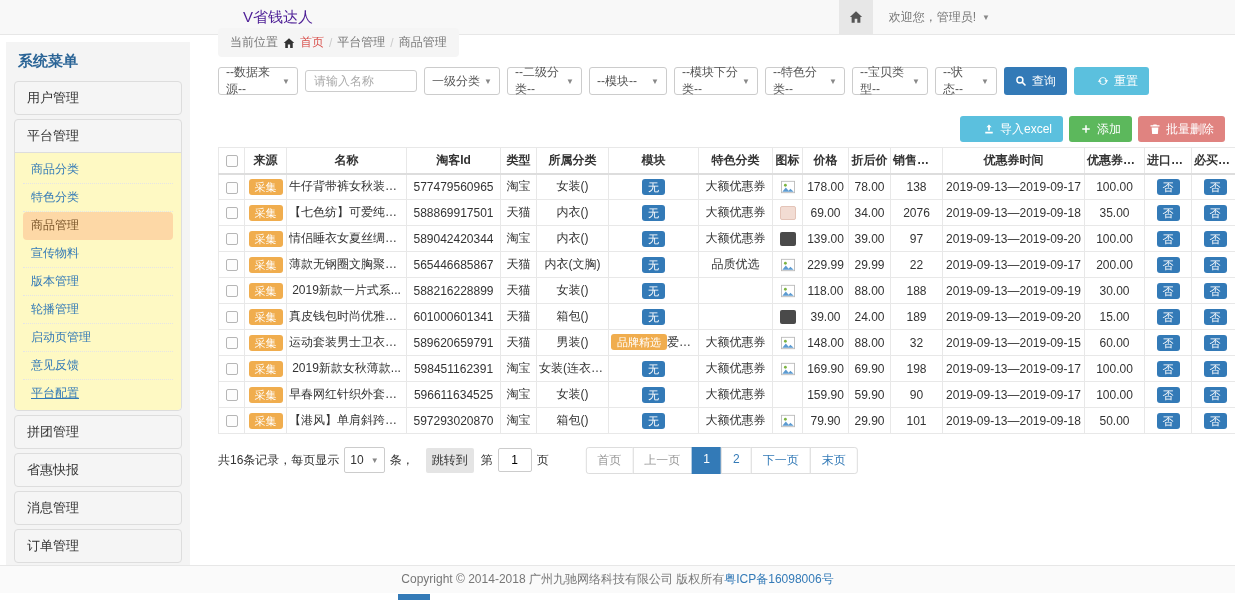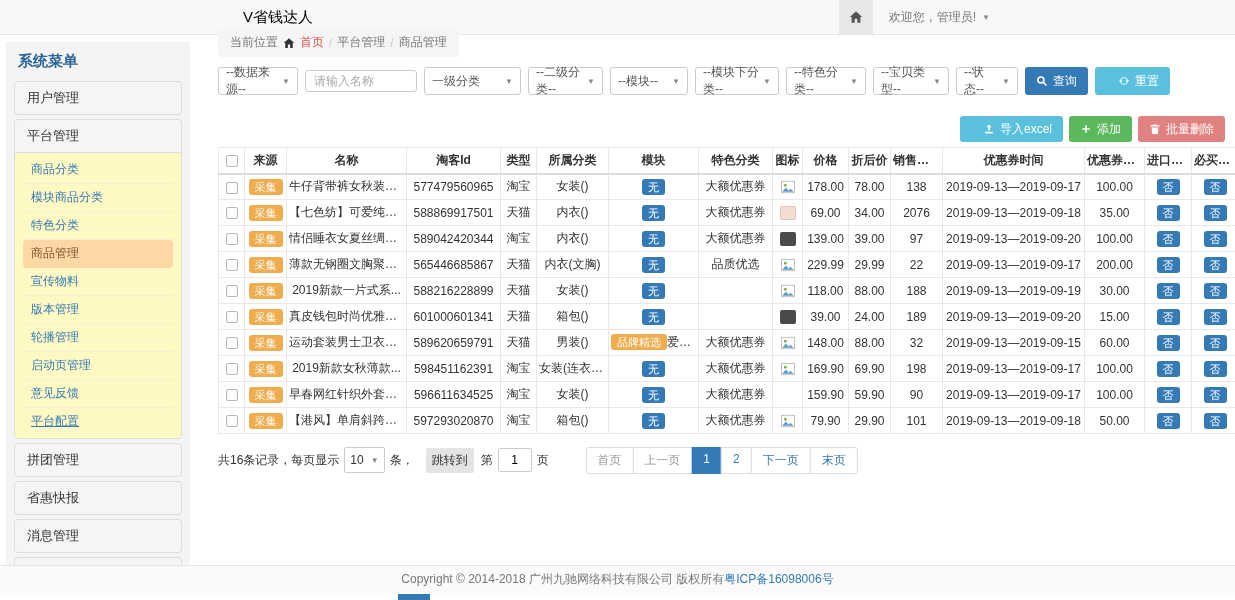--- a/index.html
+++ b/index.html
@@ -4,21 +4,21 @@
 <style>
   * { box-sizing: border-box; }
   html,body { margin:0; padding:0; }
   body {
     width:1235px; height:600px; position:relative; overflow:hidden;
     background:#fff; font-family:"Liberation Sans","DejaVu Sans",sans-serif;
     font-size:12px; color:#333;
   }
   
   .topbar { height:35px; background:#f8f8f8; border-bottom:1px solid #e7e7e7; display:flex; align-items:stretch; }
-  .brand { margin-left:243px; align-self:center; color:#000000; font-size:15px; }
+  .brand { margin-left:243px; align-self:center; color:#4c1d95; font-size:15px; }
   .top-right { margin-left:auto; margin-right:245px; display:flex; align-items:stretch; }
   .home-box { width:34px; background:#e7e7e7; display:flex; align-items:center; justify-content:center; color:#555; cursor:pointer; }
   .welcome { display:flex; align-items:center; gap:6px; padding-left:16px; color:#777; cursor:pointer; }
   .caret { font-size:8px; color:#888; }
   .icon12 svg { width:12px; height:12px; display:block; }
   .icon14 svg { width:14px; height:14px; display:block; }
   
   .sidebar { position:absolute; left:6px; top:42px; width:184px; height:523px; background:#f4f4f4; padding:8px; overflow:hidden; }
   .sb-title { color:#2a6496; font-weight:bold; font-size:15px; padding:2px 4px 10px; }
   .sb-panel { margin-bottom:4px; border:1px solid #ddd; border-radius:4px; background:#f5f5f5; }
@@ -100,21 +100,20 @@
 <div class="sidebar">
   <div class="sb-title">系统菜单</div>
   <div id="sidebar-menu">
       <div class="sb-panel">
         <div class="sb-head">用户管理</div>
       </div>
       <div class="sb-panel">
         <div class="sb-head">平台管理</div>
         <div class="sb-body">
           <div class="sb-item">商品分类</div>
-          <div class="sb-item">模块商品分类</div>
           <div class="sb-item">特色分类</div>
           <div class="sb-item active">商品管理</div>
           <div class="sb-item">宣传物料</div>
           <div class="sb-item">版本管理</div>
           <div class="sb-item">轮播管理</div>
           <div class="sb-item">启动页管理</div>
           <div class="sb-item">意见反馈</div>
           <div class="sb-item">平台配置</div>
         </div>
       </div>
@@ -149,21 +148,21 @@
     <span>商品管理</span>
   </div>
 
   <div class="filter-row">
     <div id="filter-controls" style="display:flex;gap:7px;align-items:center;">
         <div class="select-box" style="width: 80px;">
           <span>--数据来源--</span>
           <span class="caret">▼</span>
         </div>
         <input class="text-input" placeholder="请输入名称" style="width: 112px;">
-        <div class="select-box" style="width: 97px;">
+        <div class="select-box" style="width: 76px;">
           <span>一级分类</span>
           <span class="caret">▼</span>
         </div>
         <div class="select-box" style="width: 75px;">
           <span>--二级分类--</span>
           <span class="caret">▼</span>
         </div>
         <div class="select-box" style="width: 78px;">
           <span>--模块--</span>
           <span class="caret">▼</span>

